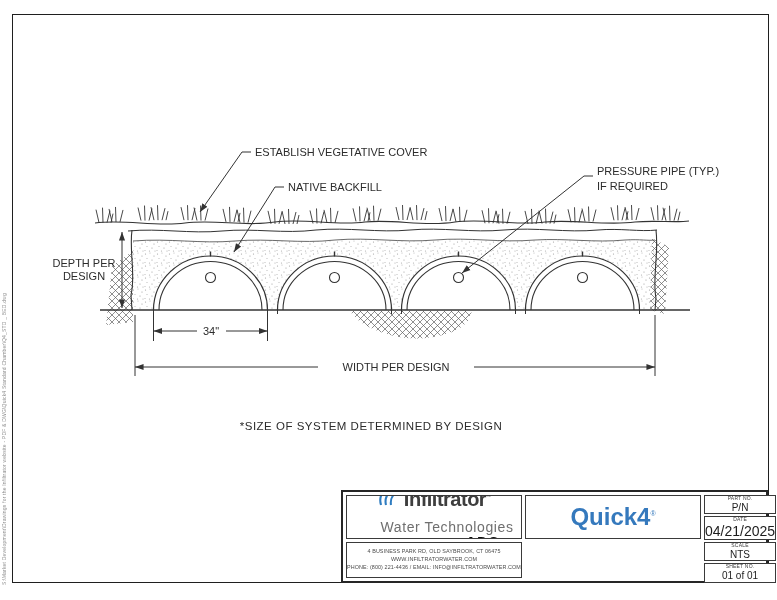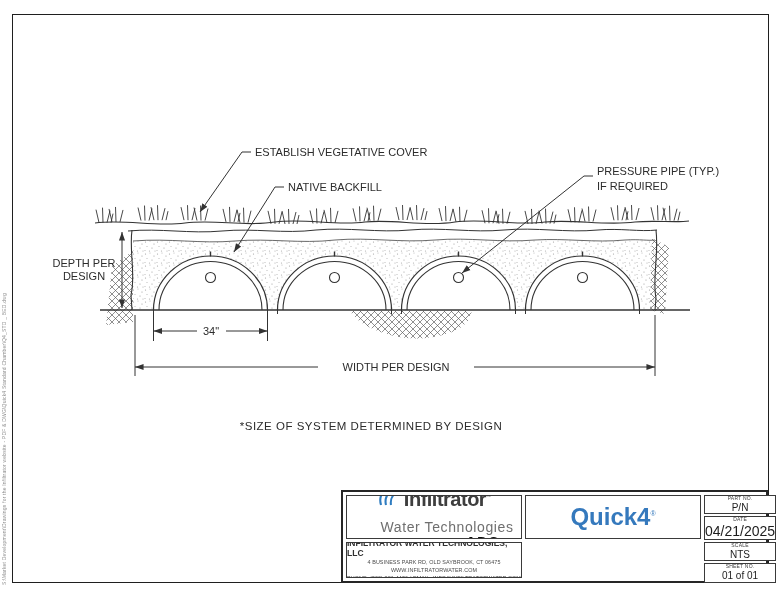--- a/index.html
+++ b/index.html
@@ -286,19 +286,18 @@
       <span class="flabel">SCALE</span>
       <span class="fvalue">NTS</span>
     </div>
     <div class="fcell">
       <span class="flabel">SHEET NO.</span>
       <span class="fvalue">01 of 01</span>
     </div>
   </div>
 
   <div class="tcell">
-    <div class="company-name">INFILTRATOR WATER TECHNOLOGIES, LLC</div>
     <div class="company-line">4 BUSINESS PARK RD, OLD SAYBROOK, CT 06475</div>
     <div class="company-line">WWW.INFILTRATORWATER.COM</div>
     <div class="company-line">PHONE: (800) 221-4436 / EMAIL: INFO@INFILTRATORWATER.COM</div>
   </div>
 
 </div>
 
 </body></html>

